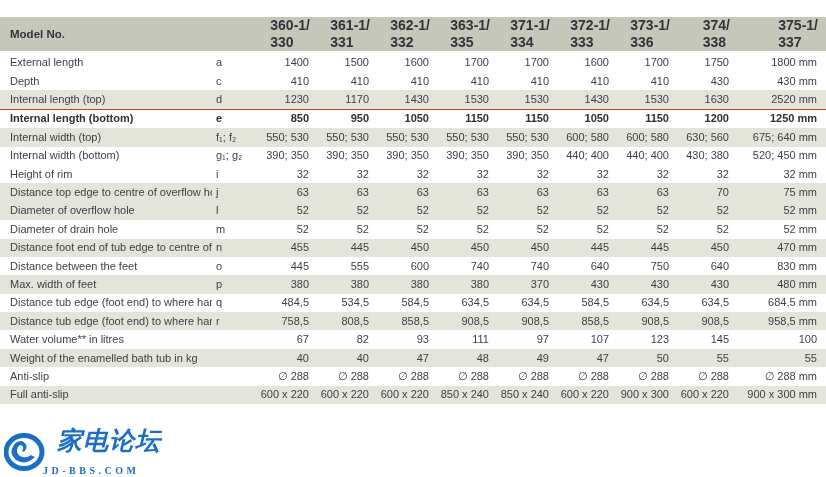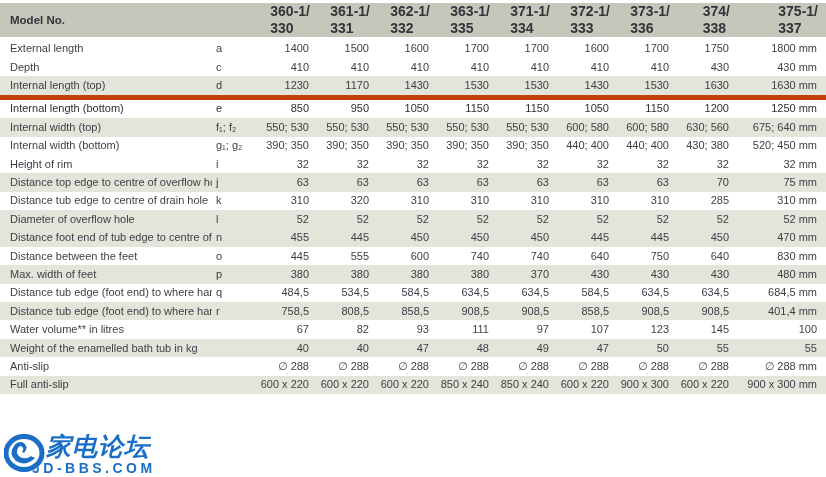--- a/index.html
+++ b/index.html
@@ -1,38 +1,38 @@
 <!DOCTYPE html>
 <html><head>
 <meta charset="utf-8">
 <style>
   html,body{margin:0;padding:0;background:#ffffff;}
   body{width:826px;height:477px;overflow:hidden;font-family:"Liberation Sans","DejaVu Sans",sans-serif;}
-  .page{position:relative;width:826px;height:477px;background:#ffffff;padding-top:3px;box-sizing:border-box;}
+  .page{position:relative;width:826px;height:477px;background:#ffffff;padding-top:17px;box-sizing:border-box;}
   table.spec-table{border-collapse:separate;border-spacing:0;table-layout:fixed;width:826px;font-size:11px;color:#3e3e46;}
   col.c-label{width:212px;} col.c-key{width:46px;} col.c-val{width:60px;} col.c-last{width:88px;}
   thead th{background:#c6c7bb;height:30px;vertical-align:middle;font-weight:bold;color:#33333a;
            border-bottom:3px solid #ffffff;padding:0;}
   th.label-col{text-align:left;padding-left:10px;font-size:11.5px;}
   th.model-col{text-align:right;padding-right:8px;}
   th.model-col .model-text{display:inline-block;text-align:left;white-space:pre-line;line-height:1.2;font-size:14px;}
   tbody td{height:18.4px;padding:0;vertical-align:middle;line-height:1;}
   td.label{text-align:left;padding-left:10px;white-space:nowrap;overflow:hidden;margin-top:22px;}
   td.key{text-align:left;padding-left:4px;}
   td.val{text-align:right;padding-right:9px;white-space:nowrap;}
   tr.shaded td{background:#e3e4da;}
-  tr.bold td{font-weight:normal;border-top:5px solid #c2410c;color:#2e2e34;}
+  tr.bold td{font-weight:bold;border-top:1px solid #c2410c;color:#2e2e34;}
   
-  .watermark{position:absolute;left:4px;bottom:1px;display:flex;gap:0;pointer-events:none;}
+  .watermark{position:absolute;left:4px;bottom:1px;display:flex;align-items:center;gap:11px;pointer-events:none;}
   .wm-logo{flex:0 0 auto;filter:drop-shadow(0 0 1px #ffffff);}
   .wm-textblock{display:flex;flex-direction:column;align-items:flex-start;}
   .wm-title{font-size:25px;font-weight:bold;font-style:italic;color:#1a6ec5;letter-spacing:1px;line-height:1;
             text-shadow:0 0 2px #ffffff,0 0 2px #ffffff,1px 1px 0 #ffffff;}
-  .wm-sub{font-size:14px;font-weight:bold;color:#1a6ec5;letter-spacing:3.5px;margin-top:1px;margin-left:-14px;
-          text-shadow:0 0 2px #ffffff,0 0 2px #ffffff;}
+  .wm-sub{font-size:10px;font-weight:bold;color:#1a6ec5;letter-spacing:3.5px;margin-top:12px;margin-left:-14px;
+          text-shadow:0 0 2px #ffffff,0 0 2px #ffffff;font-family:Liberation Serif, serif;}
 </style>
 </head>
 <body>
 
 <div class="page">
 
   <table class="spec-table">
     <colgroup>
       <col class="c-label">
         <col class="c-key">
@@ -103,21 +103,21 @@
           <td class="label">Internal length (top)</td>
           <td class="key">d</td>
           <td class="val">1230</td>
           <td class="val">1170</td>
           <td class="val">1430</td>
           <td class="val">1530</td>
           <td class="val">1530</td>
           <td class="val">1430</td>
           <td class="val">1530</td>
           <td class="val">1630</td>
-          <td class="val">1630 mm</td>
+          <td class="val">2520 mm</td>
         </tr>
         <tr class=" bold">
           <td class="label">Internal length (bottom)</td>
           <td class="key">e</td>
           <td class="val">850</td>
           <td class="val">950</td>
           <td class="val">1050</td>
           <td class="val">1150</td>
           <td class="val">1150</td>
           <td class="val">1050</td>
@@ -170,36 +170,36 @@
           <td class="val">63</td>
           <td class="val">63</td>
           <td class="val">63</td>
           <td class="val">63</td>
           <td class="val">63</td>
           <td class="val">63</td>
           <td class="val">63</td>
           <td class="val">70</td>
           <td class="val">75 mm</td>
         </tr>
-        <tr class="">
-          <td class="label">Distance tub edge to centre of drain hole</td>
-          <td class="key">k</td>
-          <td class="val">310</td>
-          <td class="val">320</td>
-          <td class="val">310</td>
-          <td class="val">310</td>
-          <td class="val">310</td>
-          <td class="val">310</td>
-          <td class="val">310</td>
-          <td class="val">285</td>
-          <td class="val">310 mm</td>
-        </tr>
         <tr class="shaded">
           <td class="label">Diameter of overflow hole</td>
           <td class="key">l</td>
+          <td class="val">52</td>
+          <td class="val">52</td>
+          <td class="val">52</td>
+          <td class="val">52</td>
+          <td class="val">52</td>
+          <td class="val">52</td>
+          <td class="val">52</td>
+          <td class="val">52</td>
+          <td class="val">52 mm</td>
+        </tr>
+        <tr class="">
+          <td class="label">Diameter of drain hole</td>
+          <td class="key">m</td>
           <td class="val">52</td>
           <td class="val">52</td>
           <td class="val">52</td>
           <td class="val">52</td>
           <td class="val">52</td>
           <td class="val">52</td>
           <td class="val">52</td>
           <td class="val">52</td>
           <td class="val">52 mm</td>
         </tr>
@@ -259,21 +259,21 @@
           <td class="label">Distance tub edge (foot end) to where handle ends</td>
           <td class="key">r</td>
           <td class="val">758,5</td>
           <td class="val">808,5</td>
           <td class="val">858,5</td>
           <td class="val">908,5</td>
           <td class="val">908,5</td>
           <td class="val">858,5</td>
           <td class="val">908,5</td>
           <td class="val">908,5</td>
-          <td class="val">401,4 mm</td>
+          <td class="val">958,5 mm</td>
         </tr>
         <tr class="">
           <td class="label">Water volume** in litres</td>
           <td class="key"></td>
           <td class="val">67</td>
           <td class="val">82</td>
           <td class="val">93</td>
           <td class="val">111</td>
           <td class="val">97</td>
           <td class="val">107</td>

